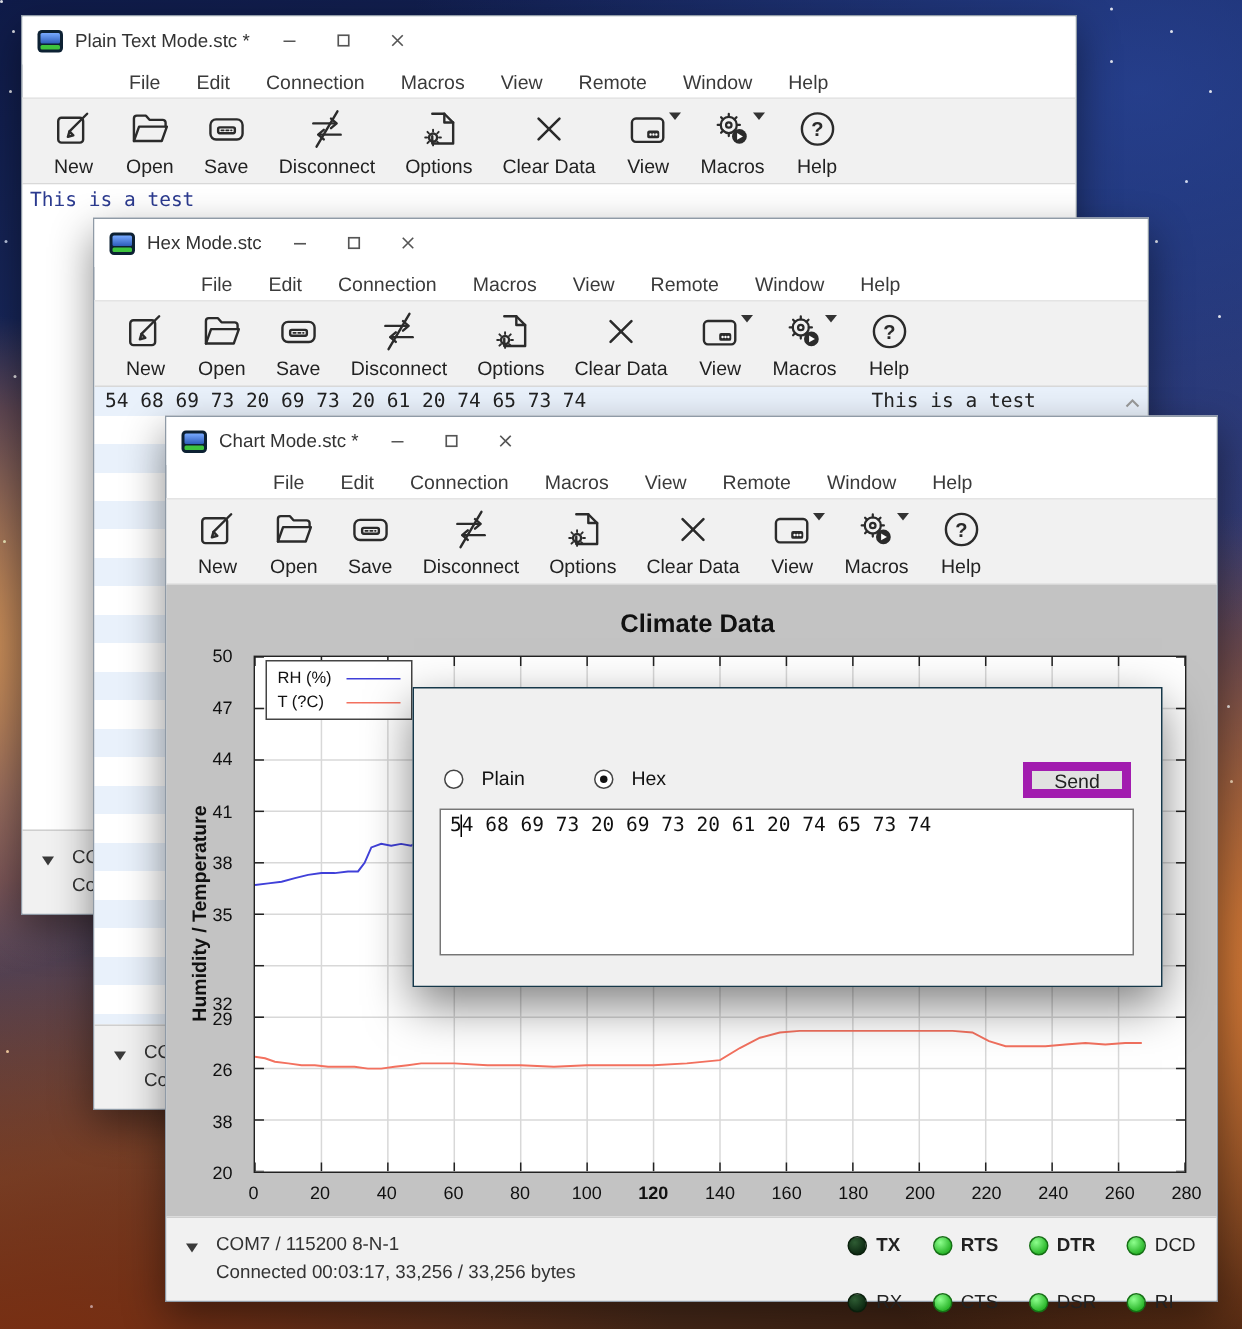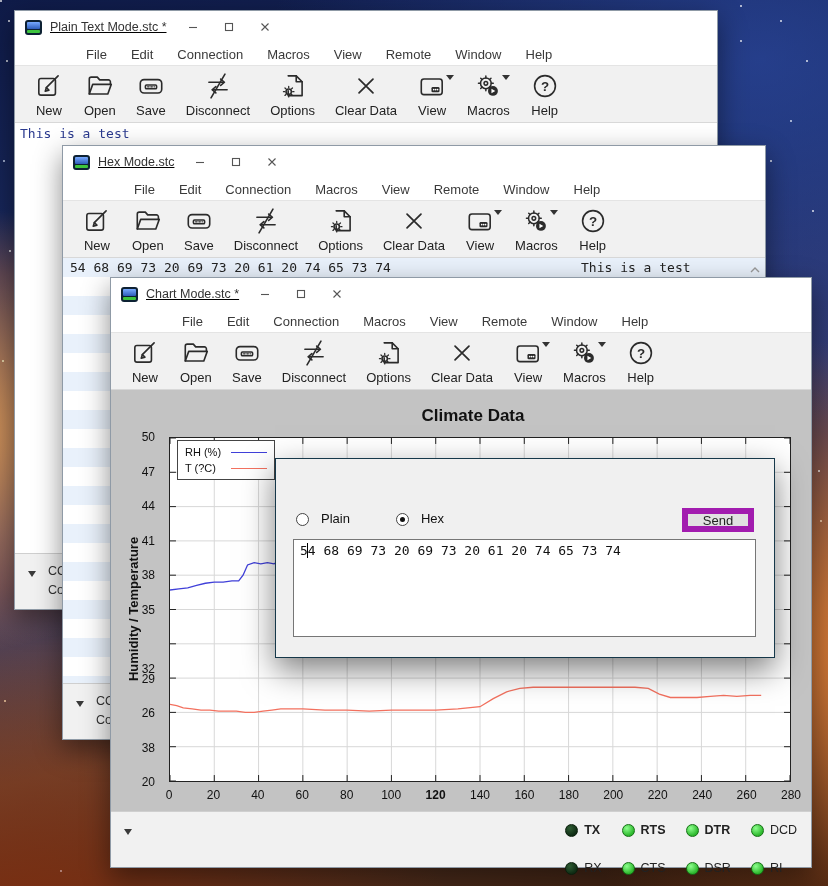--- a/index.html
+++ b/index.html
@@ -23,21 +23,21 @@
       8px 20px #fff, 2px 360px #ffc, 818px 470px #fff, 770px 160px #fff, 806px 60px #fff;
     opacity:.85;
   }
 
   
   .window{ position:absolute; background:#fff; border:1px solid #8f9aa6; box-shadow:0 10px 26px rgba(0,0,0,.45); }
   #win-plain{ left:14px; top:10px; width:704px; height:600px; z-index:1; }
   #win-hex  { left:62px; top:145px; width:704px; height:595px; z-index:2; }
   #win-chart{ left:110px; top:277px; width:702px; height:591px; z-index:3; }
 
-  .titlebar{ height:32px; display:flex; align-items:center; gap:8px; padding:0 4px 0 10px; background:#fff;text-decoration:underline; }
+  .titlebar{ height:32px; display:flex; align-items:center; gap:8px; padding:0 4px 0 10px; background:#fff; }
   .title-text{ font-size:12.5px; color:#333; }
   .app-icon{ position:relative; width:17px; height:15px; background:#0d2133; border-radius:3px; flex:0 0 auto; }
   .app-icon::before{ content:""; position:absolute; left:2px; right:2px; top:2px; height:7px; border-radius:1px;
     background:linear-gradient(#78aaff,#2d5cba); }
   .app-icon::after{ content:""; position:absolute; left:2px; right:2px; bottom:2px; height:3px; background:#3ec43e; border-radius:1px; }
   .win-controls{ margin-left:auto; display:flex; }
   .ctl{ width:36px; height:24px; display:flex; align-items:center; justify-content:center; color:#555; }
   .ctl svg{ display:block; }
 
   .menubar{ height:22px; display:flex; align-items:center; padding-left:14px; background:#fff;margin-left:45px; }
@@ -65,21 +65,21 @@
 
   
   .hex-content{ position:absolute; left:0; right:0; top:112px; bottom:56px; overflow:hidden;
     background:repeating-linear-gradient(#e9f1fb 0 19px, #ffffff 19px 38px); }
   .hex-bytes{ position:absolute; left:7px; top:2px; font-family:"DejaVu Sans Mono", monospace; font-size:13px; color:#222; white-space:pre; }
   .hex-ascii{ position:absolute; left:518px; top:2px; font-family:"DejaVu Sans Mono", monospace; font-size:13px; color:#222; white-space:pre; }
   .scroll-up{ position:absolute; right:4px; top:3px; color:#9a9a9a; }
 
   
   .chart-region{ position:absolute; left:0; right:0; top:112px; bottom:56px; background:#c3c3c3; overflow:hidden; }
-  .chart-title{ position:absolute; top:16px; left:12px; width:100%; text-align:center; font-size:17px; font-weight:bold; color:#111; }
+  .chart-title{ position:absolute; top:16px; left:4px; width:100%; text-align:center; font-size:17px; font-weight:bold; color:#111; }
   .plot{ position:absolute; left:58px; top:47px; width:622px; height:345px; background:#fff; border:1.5px solid #222; }
   .plot svg{ width:100%; height:100%; display:block; }
   .ylabel{ position:absolute; left:22px; top:219px; transform:translate(-50%,-50%) rotate(-90deg);
     font-size:13px; font-weight:bold; color:#111; white-space:nowrap; }
   .y-labels{ position:absolute; left:0; top:47px; width:52px; height:345px; }
   .ytick{ position:absolute; right:8px; transform:translateY(-50%); font-size:12px; color:#111; }
   .x-labels{ position:absolute; left:58px; top:396px; width:622px; height:16px; }
   .xtick{ position:absolute; transform:translateX(-50%); top:2px; font-size:12px; color:#111; }
   .legend{ position:absolute; left:66px; top:50px; background:#fff; border:1px solid #444; padding:3px 7px; }
   .lg-row{ display:flex; align-items:center; justify-content:space-between; gap:10px; font-size:11px; color:#111; height:16px; }
@@ -655,20 +655,24 @@
         </div>
         <div class="lg-row">
           <span>T (?C)</span>
           <span class="lg-line" style="border-top-color: rgb(243, 113, 95);"></span>
         </div>
       </div>
   </div>
 
   <div class="statusbar">
     <span class="sb-arrow"></span>
+    <div class="sb-lines">
+      <span>COM7 / 115200 8-N-1</span>
+      <span>Connected 00:03:17, 33,256 / 33,256 bytes</span>
+    </div>
     <div class="led-grid" id="led-grid">
         <div class="led-cell">
           <span class="led off"></span>
           <span class="led-label b">TX</span>
         </div>
         <div class="led-cell">
           <span class="led off"></span>
           <span class="led-label">RX</span>
         </div>
         <div class="led-cell">

